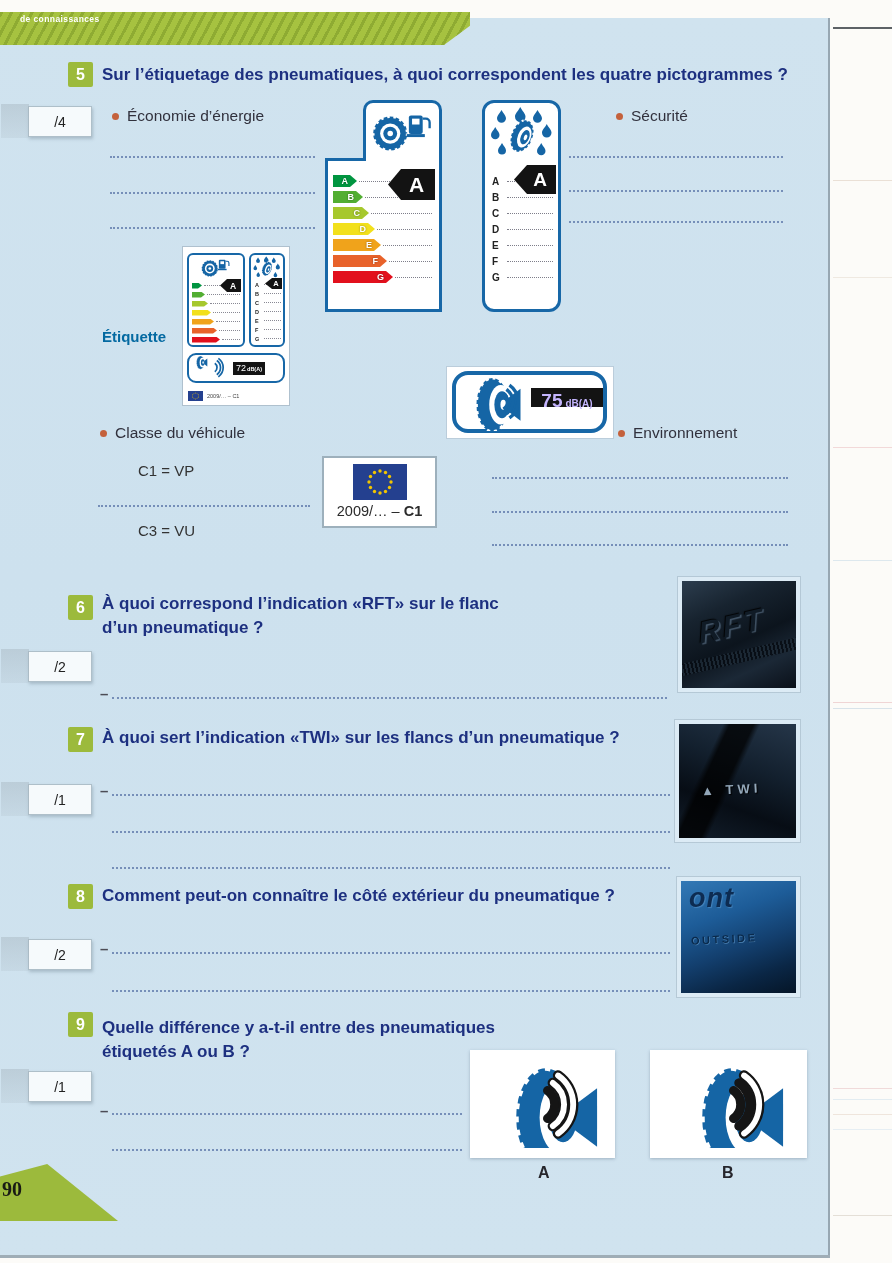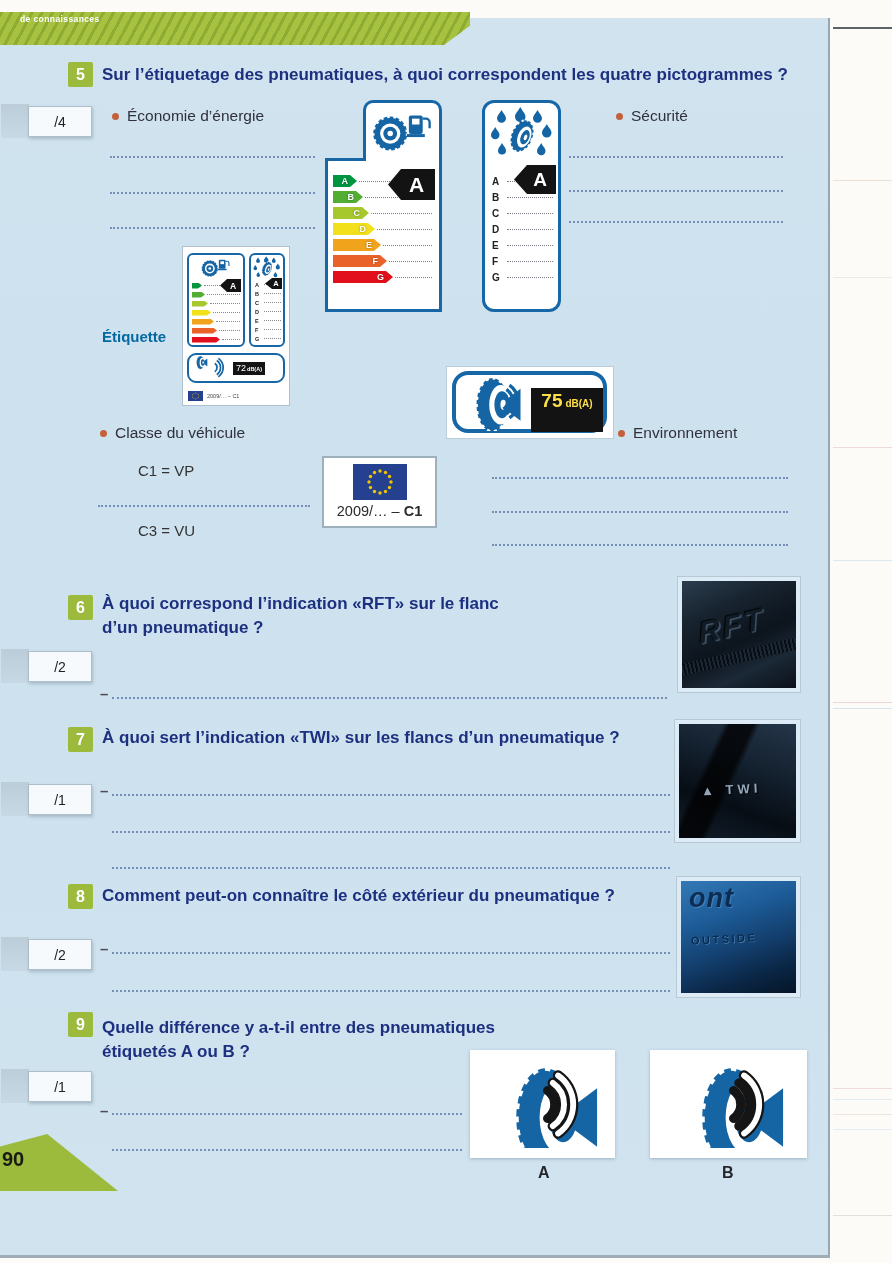--- a/index.html
+++ b/index.html
@@ -61,21 +61,21 @@
   .grade-rows{position:absolute;left:7px;top:70px;right:5px;}
   .grade-row{display:flex;align-items:center;height:16px;}
   .grade-letter{width:13px;font-size:10px;font-weight:bold;color:#222;flex:none;}
   .wet-arrow{right:2px;top:62px;width:42px;height:29px;font-size:19px;}
 
   .noise-label{position:absolute;left:447px;top:367px;width:166px;height:71px;background:#fff;
     box-shadow:0 0 0 1px rgba(160,175,190,.4);}
   .noise-border{position:absolute;left:5px;top:4px;right:6px;bottom:5px;
     border:4px solid var(--label-blue,#1767a7);border-radius:16px;}
   .noise-svg{position:absolute;left:9px;top:7px;}
-  .db-box{position:absolute;right:10px;top:21px;width:72px;height:44px;background:#131313;color:#fde047;
+  .db-box{position:absolute;right:10px;top:21px;width:72px;height:19px;background:#131313;color:#c4b5fd;
     display:flex;align-items:baseline;justify-content:center;gap:3px;padding-top:3px;text-align:center;}
   .db-val{font-size:19px;font-weight:bold;line-height:20px;}
   .db-unit{font-size:10px;font-weight:bold;}
 
   .eu-box{position:absolute;left:322px;top:456px;width:115px;height:72px;background:#fff;
     border:2px solid #9db0bc;}
   .eu-flag{position:absolute;left:50%;top:6px;transform:translateX(-50%);}
   .eu-text{position:absolute;bottom:7px;width:100%;text-align:center;font-size:14.5px;color:#2b2b2b;}
 
   
@@ -121,22 +121,22 @@
     color:#0d2c52;letter-spacing:1px;text-shadow:1px 1px 1px rgba(130,190,240,.35);}
   .outside-text{position:absolute;left:10px;top:52px;font-size:11px;font-weight:bold;letter-spacing:2.5px;
     color:#0a2a4c;transform:rotate(-3deg);text-shadow:.6px .6px 0 rgba(120,180,230,.55);}
 
   
   .noise-card{position:absolute;top:1050px;height:108px;background:#fff;
     box-shadow:0 1px 3px rgba(100,120,140,.45);display:flex;align-items:center;justify-content:center;}
   .icon-label{position:absolute;font-size:16px;font-weight:bold;color:#26262c;}
 
   
-  .page-tab{position:absolute;left:0;top:1134px;width:118px;height:57px;background:var(--badge-green,#9cba3c);
-    clip-path:polygon(0 22%,40% 0,100% 100%,0 100%);}
+  .page-tab{position:absolute;left:0;top:1164px;width:118px;height:57px;background:var(--badge-green,#9cba3c);
+    clip-path:polygon(0 22%,40% 0,100% 100%,0 100%);font-family:Liberation Serif, serif;}
   .page-num{position:absolute;left:2px;top:14px;font-size:20px;font-weight:bold;color:#191a14;}
 
   .etiquette-text{position:absolute;left:102px;top:328px;font-size:15px;font-weight:bold;color:#0369a1;}
   svg{display:block;}
 </style>
 </head>
 <body>
 
 <div id="canvas">
 

